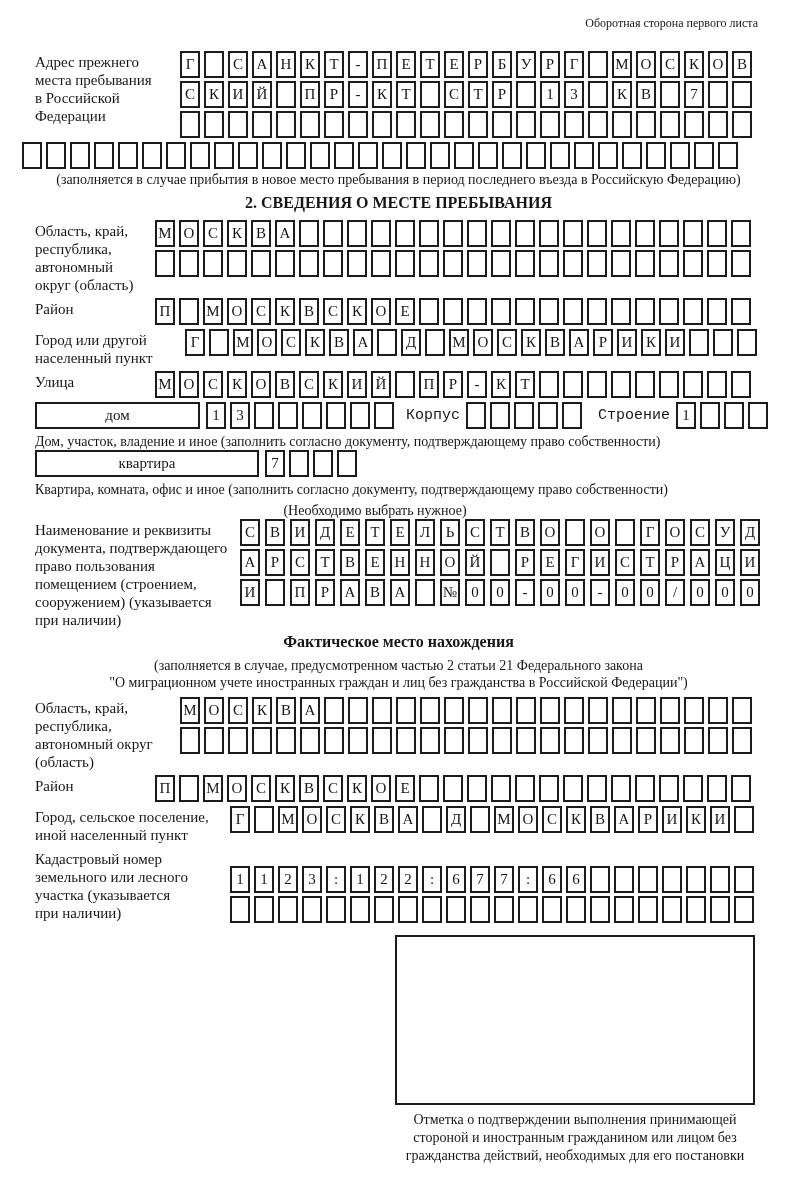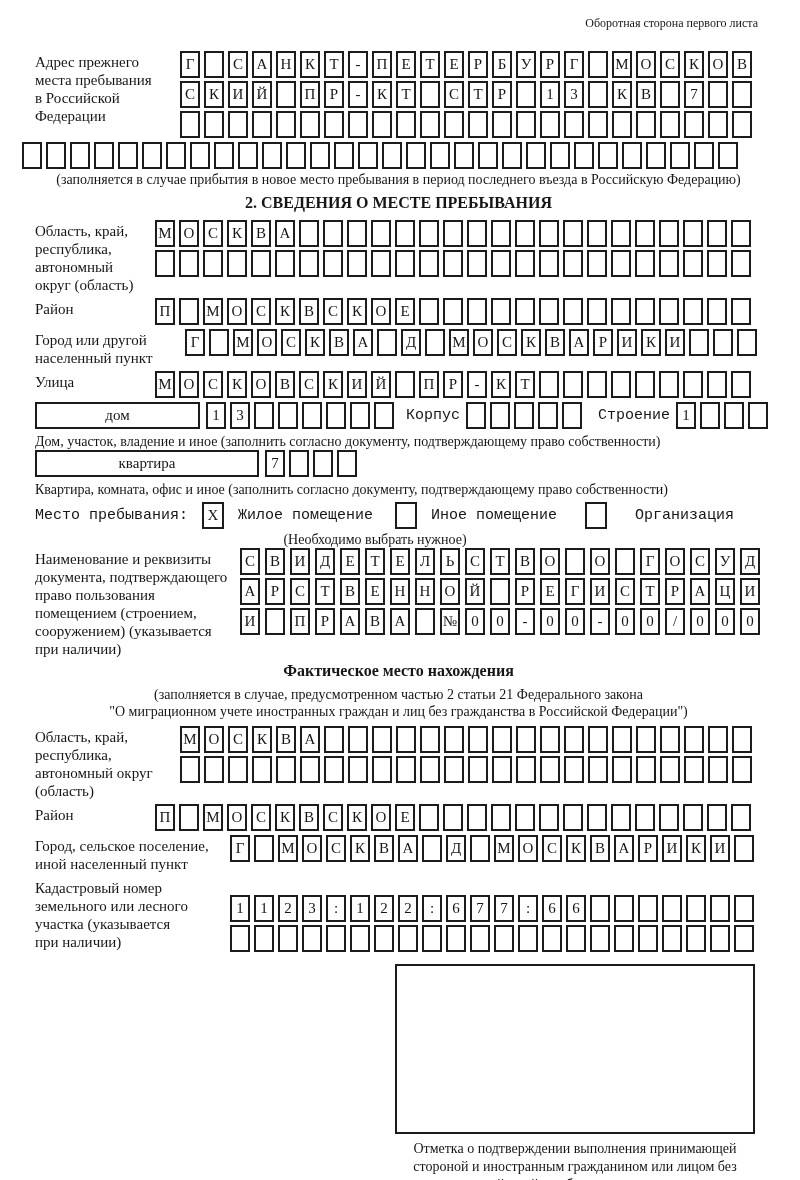--- a/index.html
+++ b/index.html
@@ -383,29 +383,20 @@
     <div class="labelbox" style="width:224px">квартира</div>
     <div class="cellrow">
         <span class="cell">7</span>
         <span class="cell"></span>
         <span class="cell"></span>
         <span class="cell"></span>
       </div>
   </div>
   <div class="note" style="margin-bottom:4px;">Квартира, комната, офис и иное (заполнить согласно документу, подтверждающему право собственности)</div>
 
-  <div class="stay-row">
-    <div class="inline-lbl">Место пребывания:</div>
-    <span class="cbox">X</span>
-    <div class="inline-lbl">Жилое помещение</div>
-    <span class="cbox" style="margin-left:8px"></span>
-    <div class="inline-lbl">Иное помещение</div>
-    <span class="cbox" style="margin-left:14px"></span>
-    <div class="inline-lbl" style="margin-left:14px">Организация</div>
-  </div>
   <div class="note center" style="width:330px;margin-left:175px;">(Необходимо выбрать нужное)</div>
 
   <div class="frow">
     <div class="flabel" style="width:205px">
       <div>Наименование и реквизиты</div>
       <div>документа, подтверждающего</div>
       <div>право пользования</div>
       <div>помещением (строением,</div>
       <div>сооружением) (указывается</div>
       <div>при наличии)</div>

